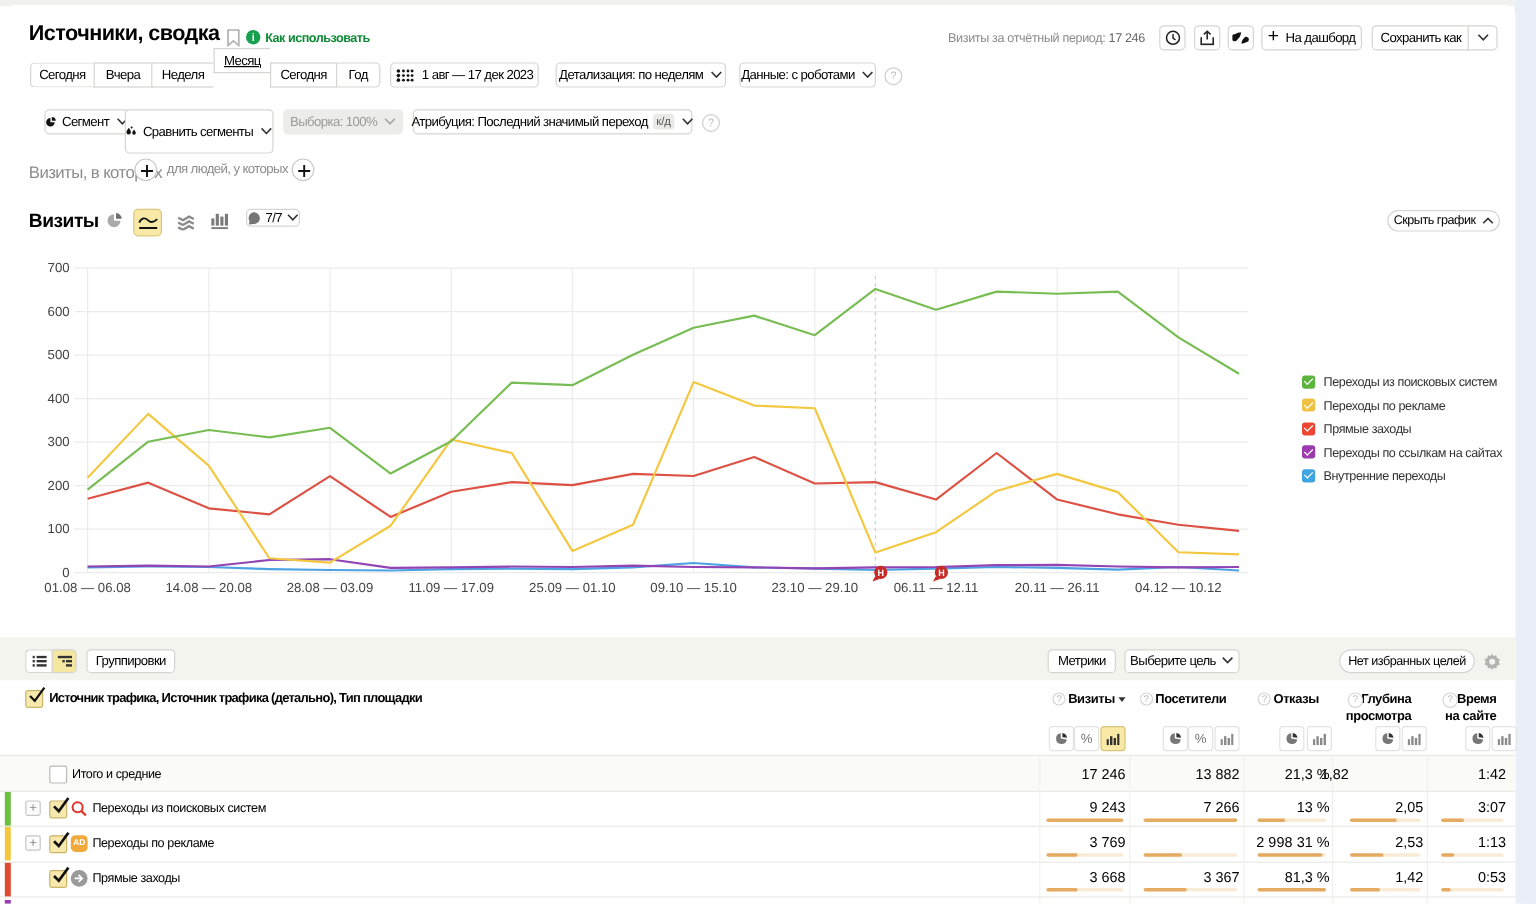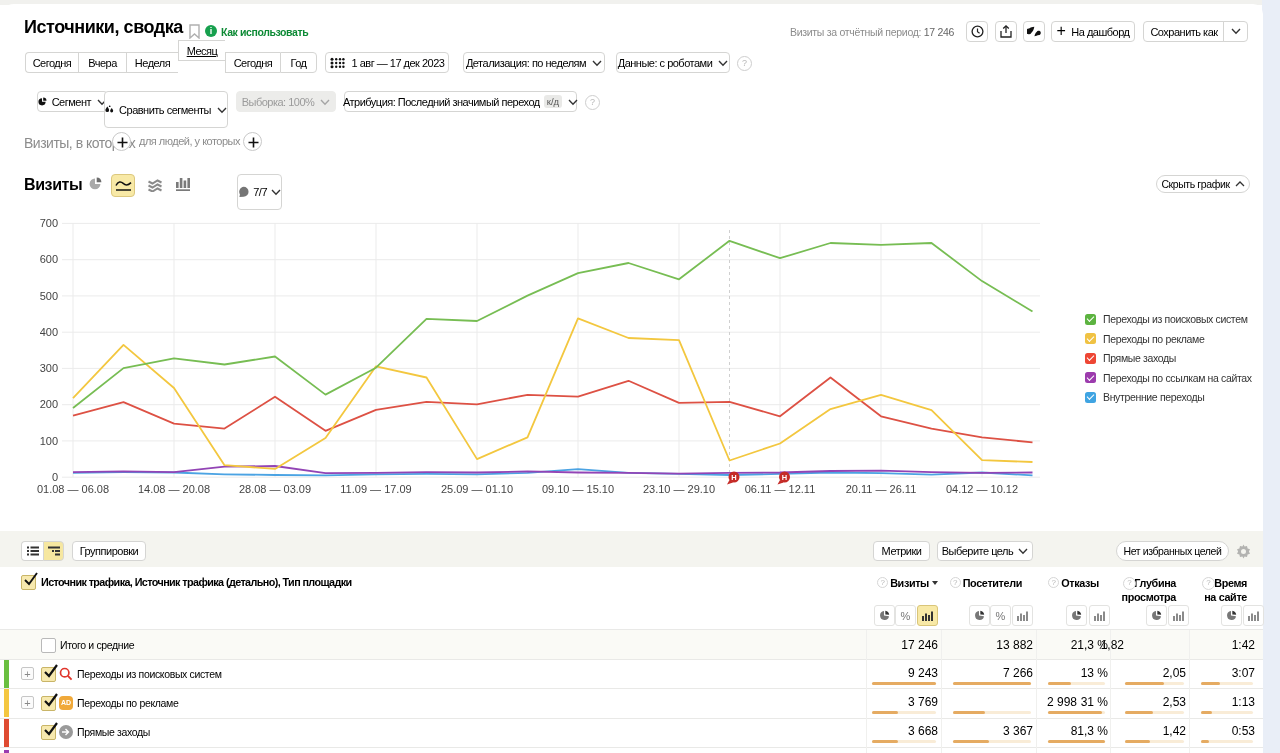--- a/index.html
+++ b/index.html
@@ -172,21 +172,21 @@
   </svg>
 <svg class="abs" style="left:176px;top:178px;" width="14" height="13" viewBox="0 0 14 13">
     <g fill="#7a7a7a">
       <rect x="0" y="4" width="2.6" height="6"></rect>
       <rect x="3.8" y="0" width="2.6" height="10"></rect>
       <rect x="7.6" y="2.5" width="2.6" height="7.5"></rect>
       <rect x="11.4" y="0" width="2.6" height="10"></rect>
       <rect x="0" y="11.3" width="14" height="1.7"></rect>
     </g>
   </svg>
-<div class="btn" style="left:205px;top:174px;width:45px;height:36px;margin-left:32px;">
+<div class="btn" style="left:205px;top:174px;width:45px;height:15px;">
   <svg width="12" height="12" viewBox="0 0 12 12" style="margin-right:4px;">
       <path d="M6 0.5 A5.3 5.3 0 0 1 6 11.1 L1.5 11.4 L2.1 8.6 A5.3 5.3 0 0 1 6 0.5 Z" fill="#757575"></path>
     </svg>
   7/7<span class="chev" style="margin-left:4px;"><svg width="10" height="7" viewBox="0 0 10 7">
         <polyline points="1,1 5,5.2 9,1" stroke="#333" stroke-width="1.35" fill="none"></polyline>
       </svg></span></div>
 <div class="btn" style="left:1156px;top:175px;width:94px;height:18px;border-radius:9px;font-size:10.5px;letter-spacing:-0.4px;">Скрыть график<svg width="10" height="6" viewBox="0 0 10 6" style="margin-left:5px;">
       <polyline points="1,5 5,1 9,5" stroke="#333" stroke-width="1.3" fill="none"></polyline>
     </svg></div>
 

